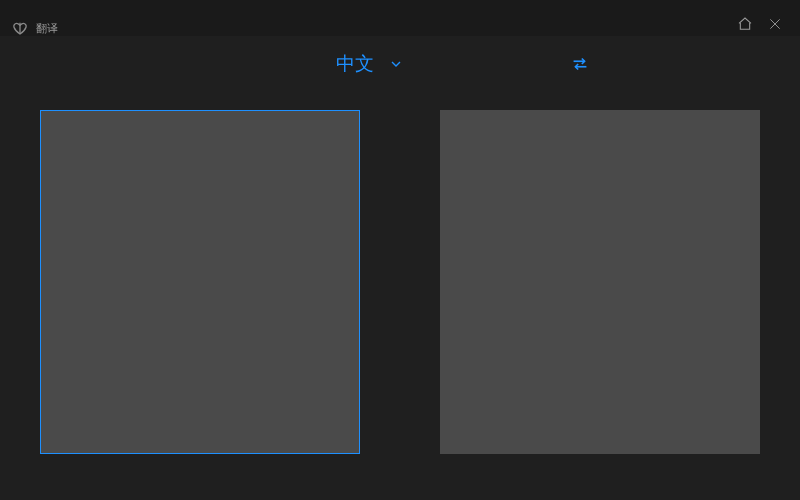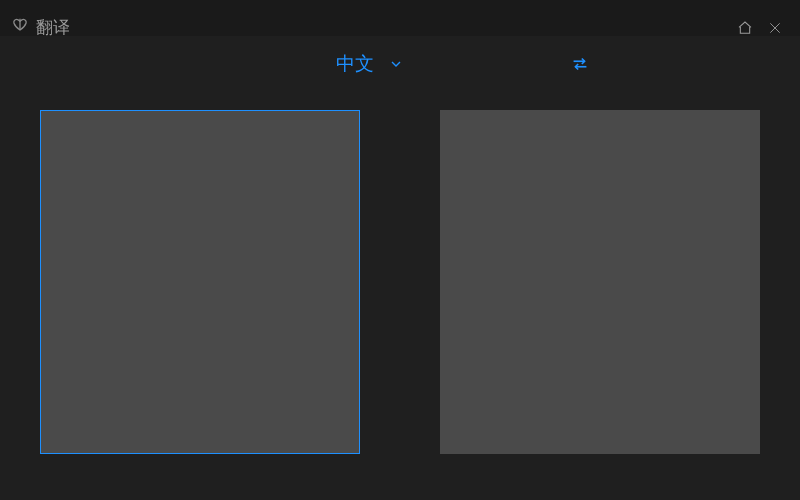--- a/index.html
+++ b/index.html
@@ -5,24 +5,24 @@
   * { margin: 0; padding: 0; box-sizing: border-box; }
   html, body { width: 800px; height: 500px; overflow: hidden; }
   body {
     background: #1f1f1f;
     font-family: "Microsoft YaHei", "PingFang SC", sans-serif;
     color: #ccc;
   }
   .titlebar {
     height: 36px;
     display: flex;
-    align-items: flex-start;
-    padding: 16px 10px 0 12px;
+    align-items: flex-end;
+    padding: 0 10px 0 12px;
     background: #1a1a1a;
-    font-size: 17px;
+    font-size: 11px;
     color: #9a9a9a;
   }
   .titlebar .app-icon {
     width: 16px; height: 16px;
     margin-right: 8px;
     display: inline-flex; align-items: center; justify-content: center;
   }
   .titlebar .title { flex: 0 0 auto; }
   .titlebar .spacer { flex: 1; }
   .titlebar .win-btn {

